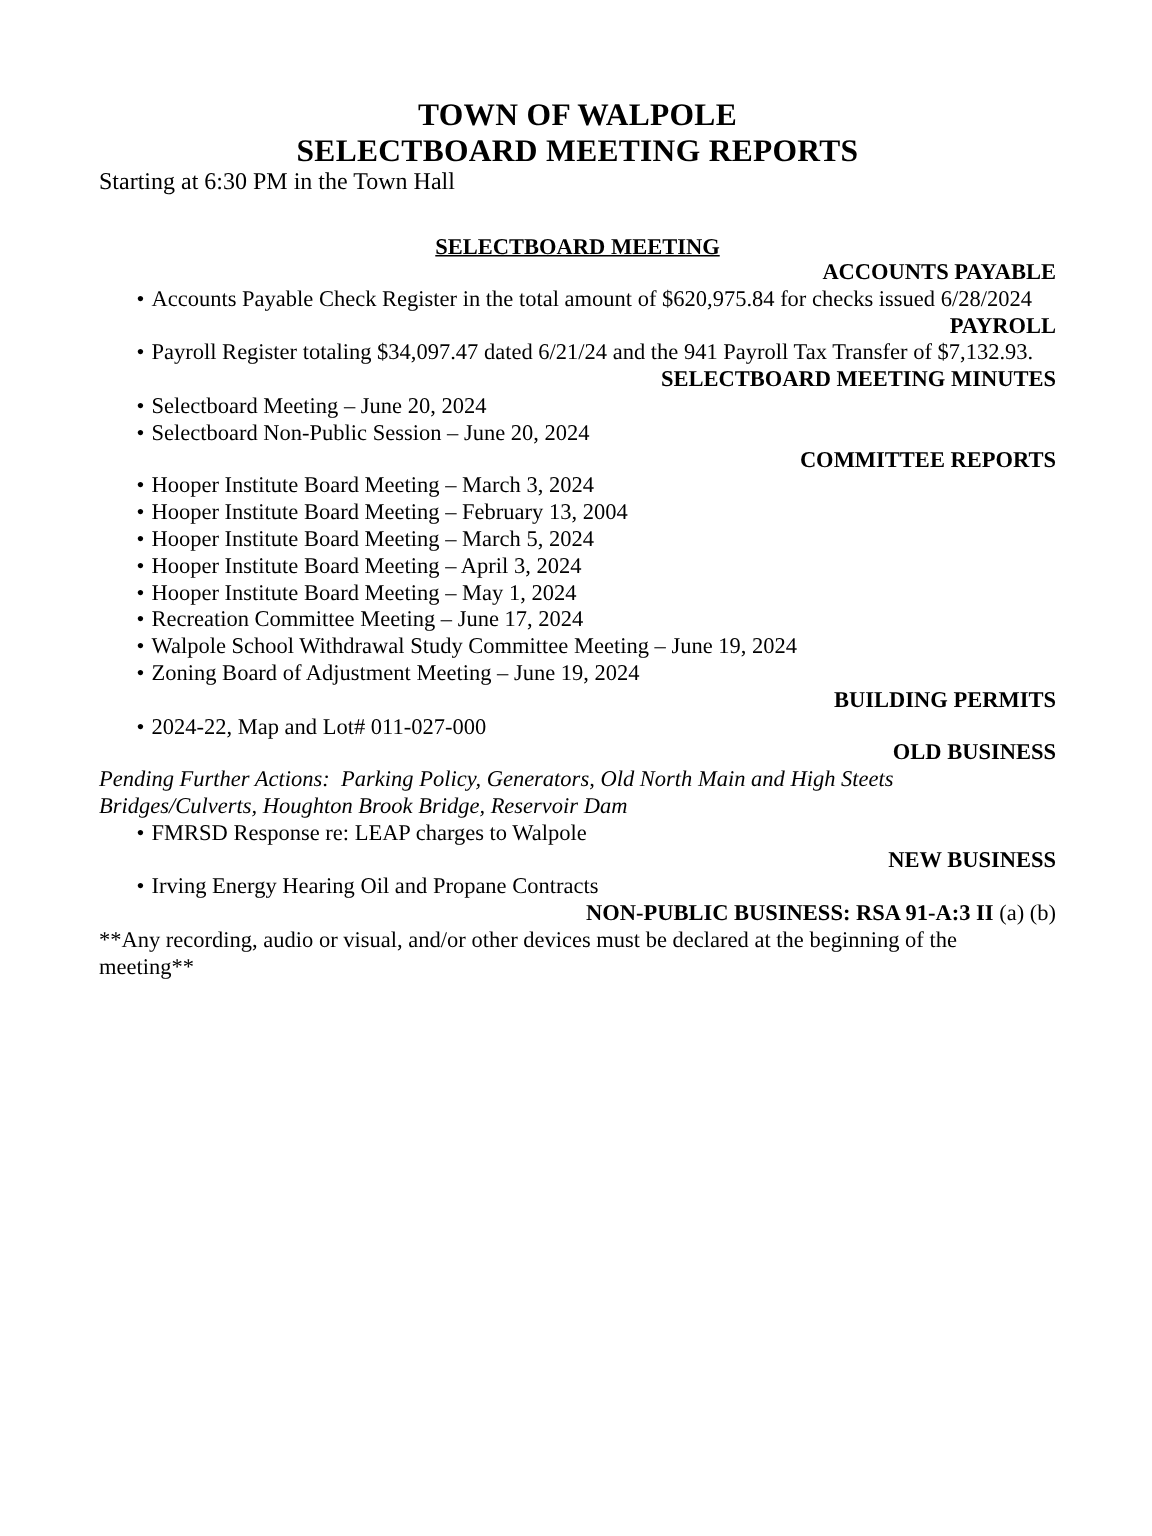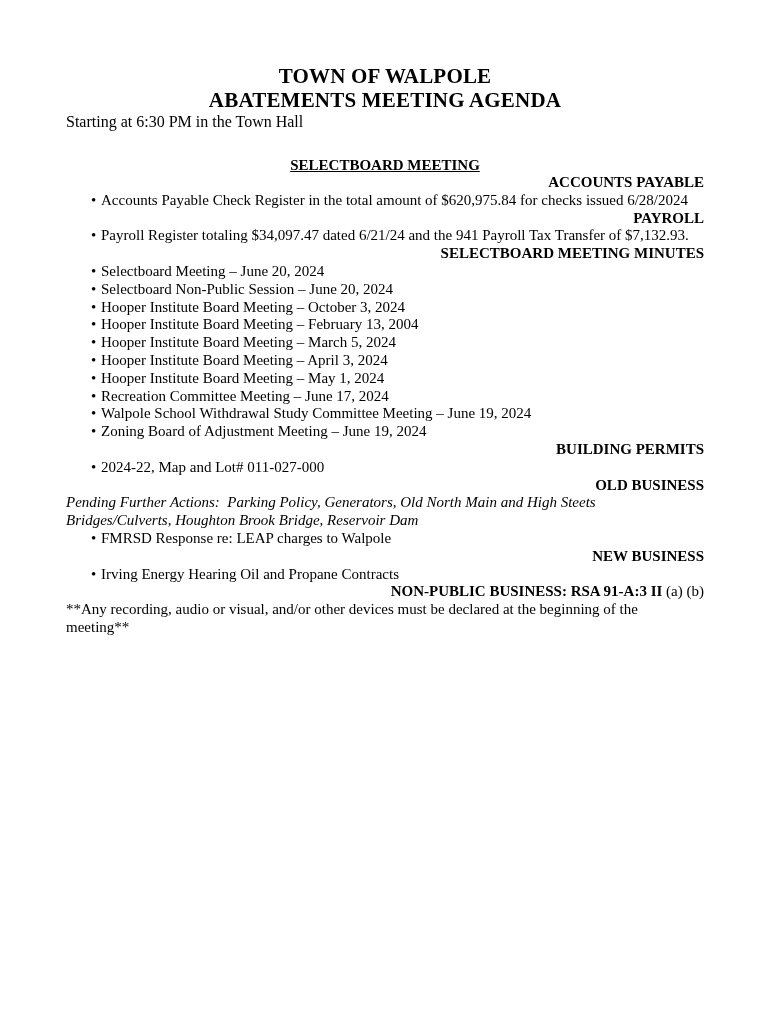--- a/index.html
+++ b/index.html
@@ -50,40 +50,41 @@
   .bullet-item { padding-left: 25px; white-space: nowrap; }
   .dot { display: inline-block; width: 10px; }
   .italic-note { font-style: italic; white-space: pre-wrap; }
   .closing-note { font-weight: 400; }
 </style>
 </head>
 <body>
 
 <div class="page">
   <div class="doc-title">TOWN OF WALPOLE</div>
-  <div class="doc-title">ABATEMENTS MEETING AGENDA</div>
+  <div class="doc-title">SELECTBOARD MEETING REPORTS</div>
   <div class="doc-subtitle">Starting at 6:30 PM in the Town Hall</div>
   <div class="meeting-heading">SELECTBOARD MEETING</div>
 
   <div class="agenda" id="agenda-body">
       <div class="section">
         <div class="sec-heading">ACCOUNTS PAYABLE</div>
         <div class="bullet-item"><span class="dot">•</span><span class="bullet-text">Accounts Payable Check Register in the total amount of $620,975.84 for checks issued 6/28/2024</span></div>
       </div>
       <div class="section">
         <div class="sec-heading">PAYROLL</div>
         <div class="bullet-item"><span class="dot">•</span><span class="bullet-text">Payroll Register totaling $34,097.47 dated 6/21/24 and the 941 Payroll Tax Transfer of $7,132.93.</span></div>
       </div>
       <div class="section">
         <div class="sec-heading">SELECTBOARD MEETING MINUTES</div>
         <div class="bullet-item"><span class="dot">•</span><span class="bullet-text">Selectboard Meeting – June 20, 2024</span></div>
         <div class="bullet-item"><span class="dot">•</span><span class="bullet-text">Selectboard Non-Public Session – June 20, 2024</span></div>
       </div>
       <div class="section">
-        <div class="bullet-item"><span class="dot">•</span><span class="bullet-text">Hooper Institute Board Meeting – October 3, 2024</span></div>
+        <div class="sec-heading">COMMITTEE REPORTS</div>
+        <div class="bullet-item"><span class="dot">•</span><span class="bullet-text">Hooper Institute Board Meeting – March 3, 2024</span></div>
         <div class="bullet-item"><span class="dot">•</span><span class="bullet-text">Hooper Institute Board Meeting – February 13, 2004</span></div>
         <div class="bullet-item"><span class="dot">•</span><span class="bullet-text">Hooper Institute Board Meeting – March 5, 2024</span></div>
         <div class="bullet-item"><span class="dot">•</span><span class="bullet-text">Hooper Institute Board Meeting – April 3, 2024</span></div>
         <div class="bullet-item"><span class="dot">•</span><span class="bullet-text">Hooper Institute Board Meeting – May 1, 2024</span></div>
         <div class="bullet-item"><span class="dot">•</span><span class="bullet-text">Recreation Committee Meeting – June 17, 2024</span></div>
         <div class="bullet-item"><span class="dot">•</span><span class="bullet-text">Walpole School Withdrawal Study Committee Meeting – June 19, 2024</span></div>
         <div class="bullet-item"><span class="dot">•</span><span class="bullet-text">Zoning Board of Adjustment Meeting – June 19, 2024</span></div>
       </div>
       <div class="section">
         <div class="sec-heading">BUILDING PERMITS</div>

